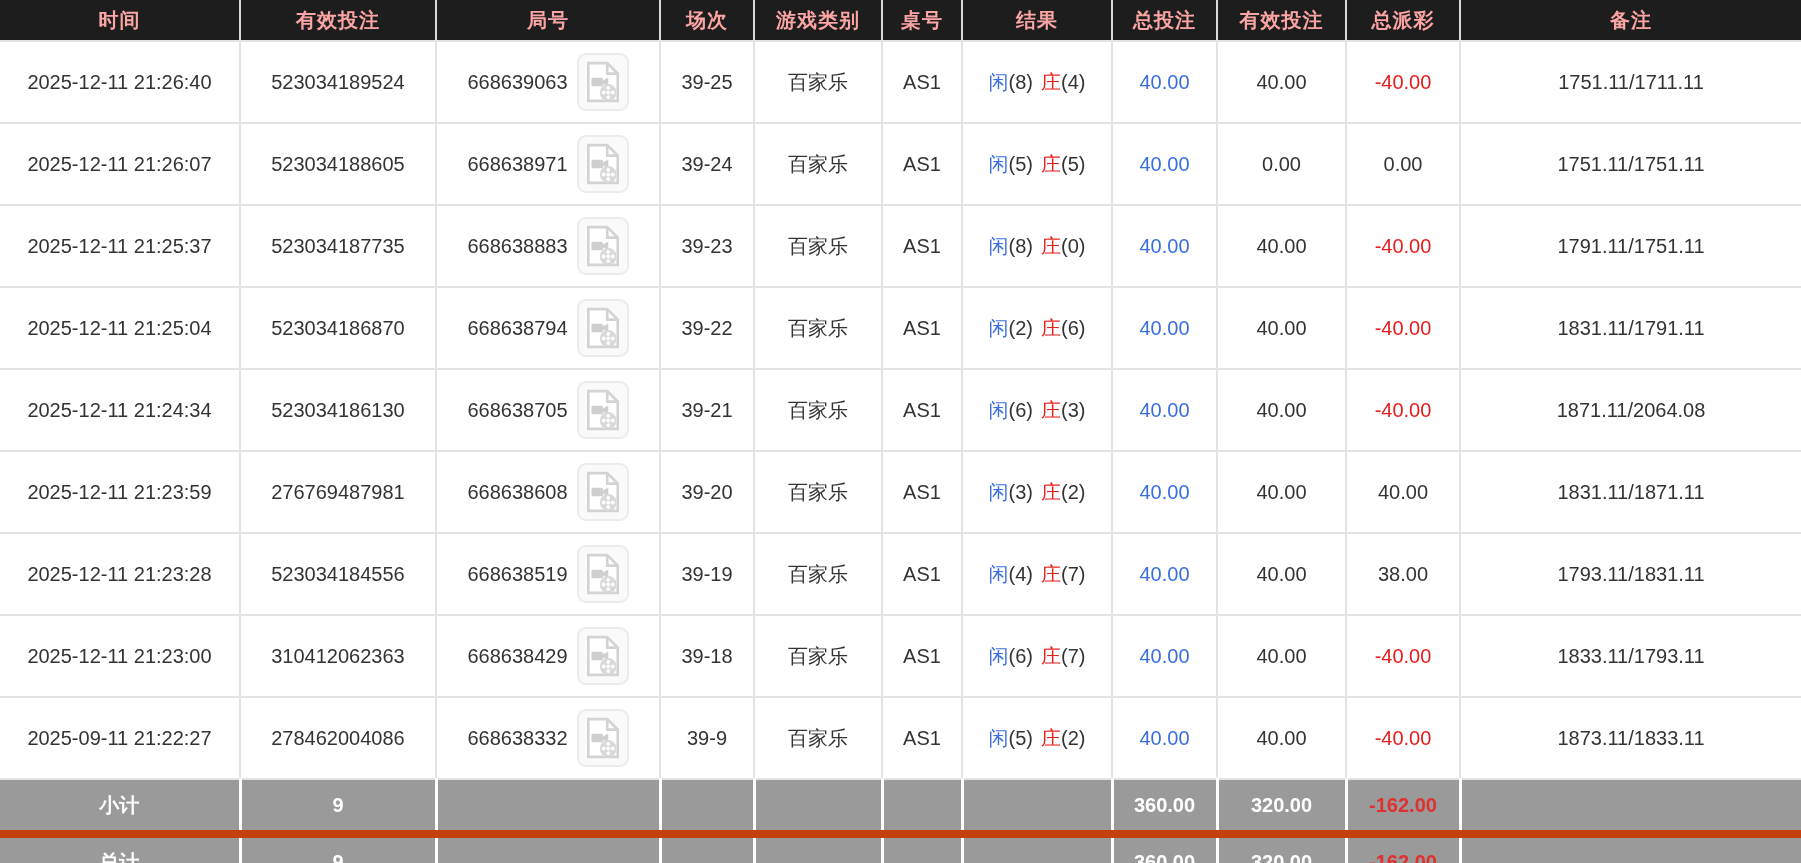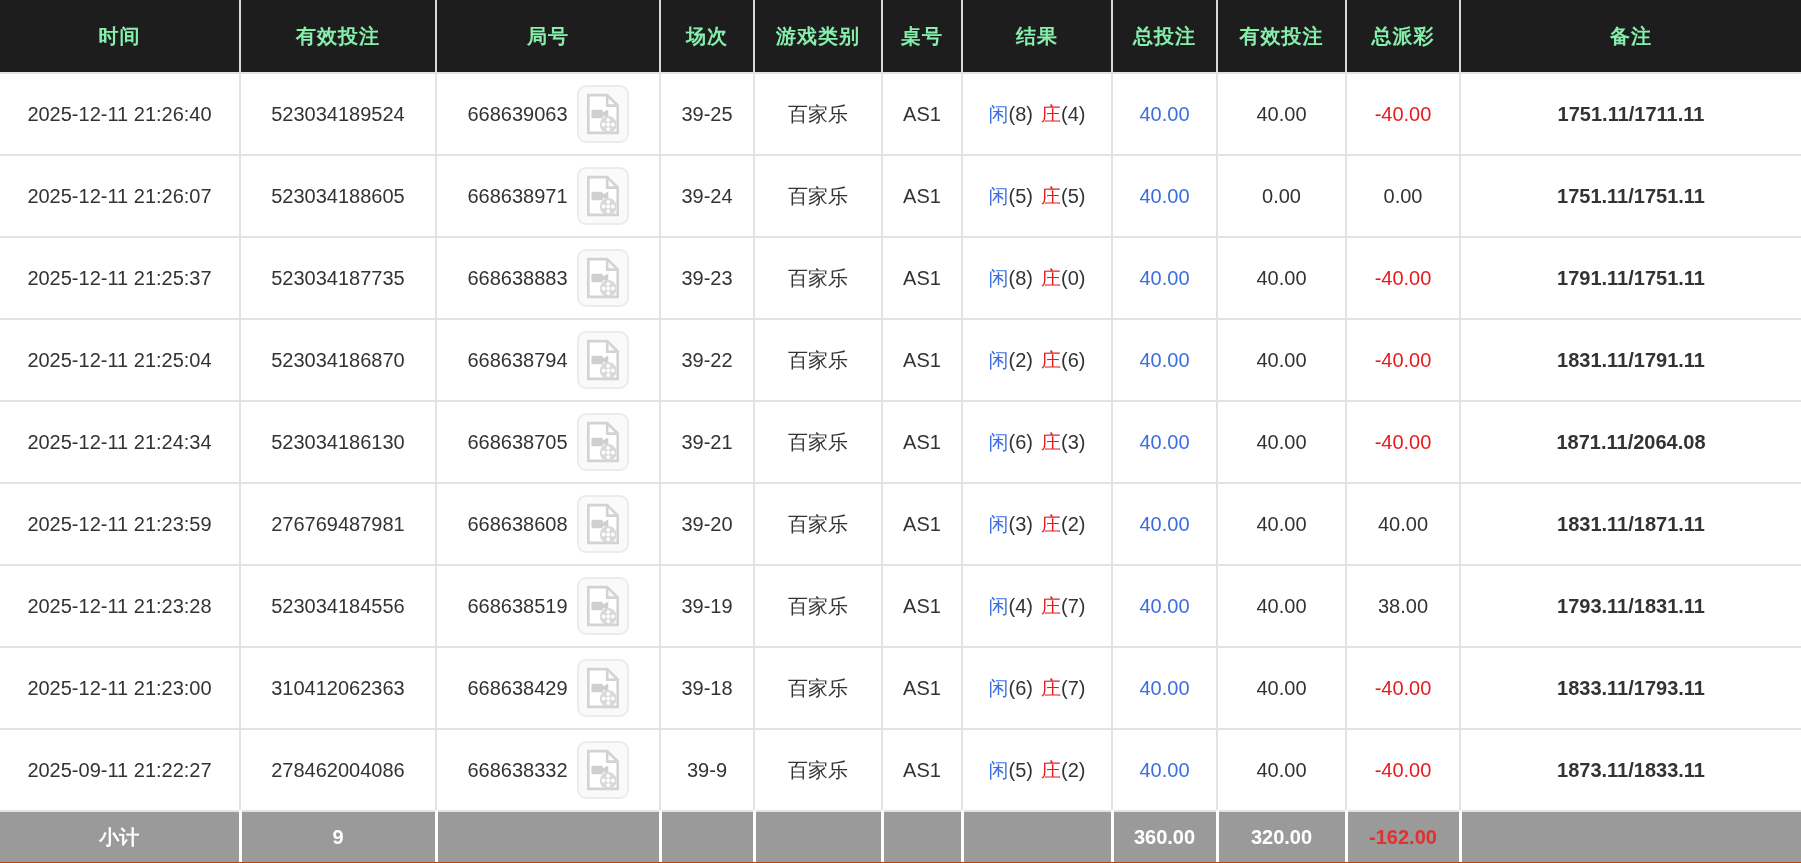--- a/index.html
+++ b/index.html
@@ -14,46 +14,46 @@
     overflow: hidden;
   }
   table.records {
     width: 1801px;
     border-collapse: collapse;
     table-layout: fixed;
   }
   
   thead th {
     background: #1d1d1d;
-    color: #86efac;
+    color: #fca5a5;
     font-weight: bold;
     font-size: 20px;
     height: 40px;
-    padding: 16px;
+    padding: 0;
     text-align: center;
     border-right: 2px solid #d9d9d9;
     border-bottom: 2px solid #e3e3e3;
     letter-spacing: 1px;
   }
   thead th:last-child { border-right: none; }
   
   tbody td {
     height: 80px;
     padding: 0;
     text-align: center;
     vertical-align: middle;
     font-size: 20px;
     color: #333333;
     background: #ffffff;
     border-right: 2px solid #e3e3e3;
     border-bottom: 2px solid #e3e3e3;
     overflow: hidden;
     white-space: nowrap;
   }
-  tbody td:last-child { border-right: none; font-weight: bold; }
+  tbody td:last-child { border-right: none; }
   .blue { color: #3a6ee0; }
   .red  { color: #e61c1c; }
   .neg  { color: #e61c1c; }
   .result-points { color: #333333; }
   .banker-group { margin-left: 8px; }
   
   .round-wrap {
     display: flex;
     align-items: center;
     justify-content: center;
@@ -75,21 +75,21 @@
   
   tfoot td {
     background: #9a9a9a;
     color: #ffffff;
     font-weight: bold;
     font-size: 20px;
     text-align: center;
     vertical-align: middle;
     padding: 0;
     border-right: 3px solid #ffffff;
-    border-bottom: 3px solid #c2410c;
+    border-bottom: 8px solid #c2410c;
     white-space: nowrap;
   }
   tfoot td:last-child { border-right: none; }
   tfoot tr.subtotal-row td { height: 50px; }
   tfoot tr.total-row td { height: 48px; border-bottom: none; }
   tfoot .neg { color: #e03030; }
 </style>
 </head>
 <body>
 

